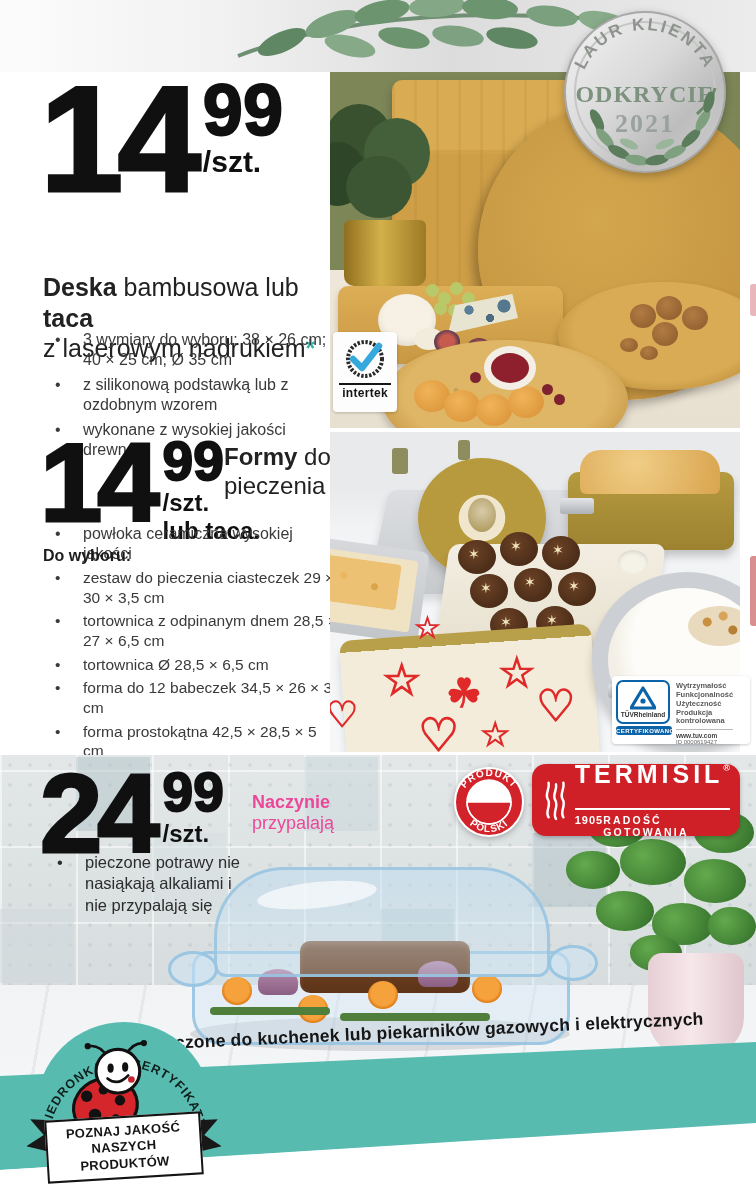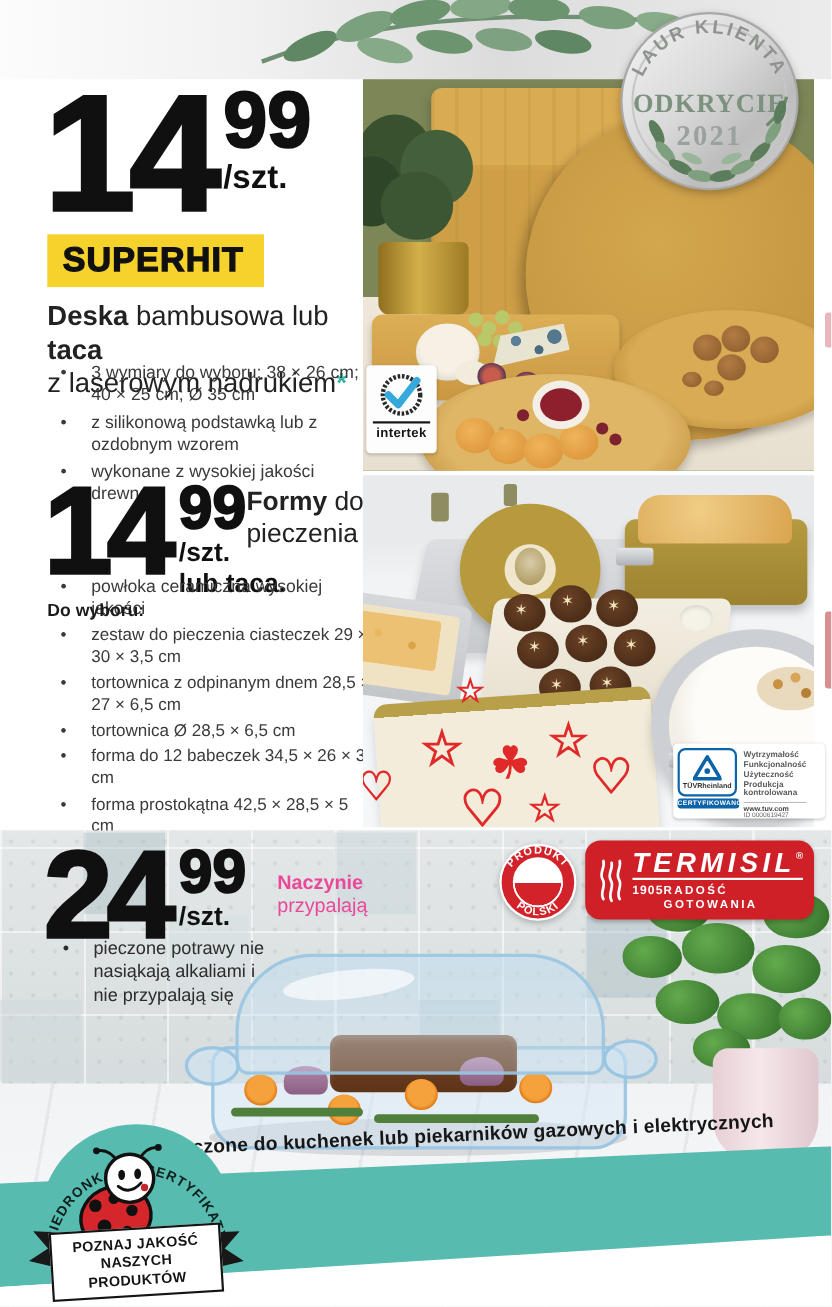--- a/index.html
+++ b/index.html
@@ -207,21 +207,21 @@
   .ribbon-label{left:46px;top:1116px;width:156px;background:#fff;border:2.5px solid #141414;
     transform:rotate(-3.5deg);text-align:center;font-size:13px;font-weight:800;letter-spacing:.3px;
     line-height:1.25;padding:5px 2px;box-sizing:border-box;color:#141414;}
 
   
   .pp{left:453px;top:766px;width:72px;height:72px;filter:drop-shadow(0 2px 3px rgba(0,0,0,.25));}
   .termisil{left:532px;top:764px;width:208px;height:72px;background:#cf2027;border-radius:14px;
     box-shadow:0 2px 4px rgba(0,0,0,.25);display:flex;align-items:center;padding:8px 10px;box-sizing:border-box;gap:8px;}
   .tm-text{flex:1;display:flex;flex-direction:column;align-items:center;}
   .tm-name{color:#fff;font-size:25px;font-weight:800;letter-spacing:4px;line-height:1;
-    border-bottom:2px solid #fff;padding-bottom:0;width:100%;text-align:right;font-style:italic;}
+    border-bottom:2px solid #fff;padding-bottom:21px;width:100%;text-align:right;}
   .tm-reg{font-size:9px;vertical-align:12px;letter-spacing:0;}
   .tm-row{display:flex;width:100%;justify-content:space-between;margin-top:4px;align-items:baseline;}
   .tm-year{color:#fff;font-size:11px;font-weight:700;letter-spacing:1px;}
   .tm-tag{color:#fff;font-size:10.5px;font-weight:700;letter-spacing:2.2px;}
 
   .edge-sliver{width:6px;border-radius:3px 0 0 3px;}
 </style>
 </head>
 <body>
 
@@ -245,21 +245,20 @@
 
 
   <div class="abs price price-xl" style="left:40px;top:78px;">
     <span class="p-main">14</span>
     <span class="p-side">
       <span class="p-cents">99</span>
       <span class="p-unit">/szt.</span>
     </span>
   </div>
 
-  <div class="abs superhit">SUPERHIT</div>
 
   <div class="abs prod-title">
     <b>Deska</b><span> bambusowa lub </span><b>taca</b><br>
     <span>z laserowym nadrukiem</span><span class="star">*</span>
   </div>
 
   <ul class="abs bullets b1">
     <li>3 wymiary do wyboru: 38 × 26 cm; 40 × 25 cm; Ø 35 cm</li>
     <li>z silikonową podstawką lub z ozdobnym wzorem</li>
     <li>wykonane z wysokiej jakości drewna</li>

